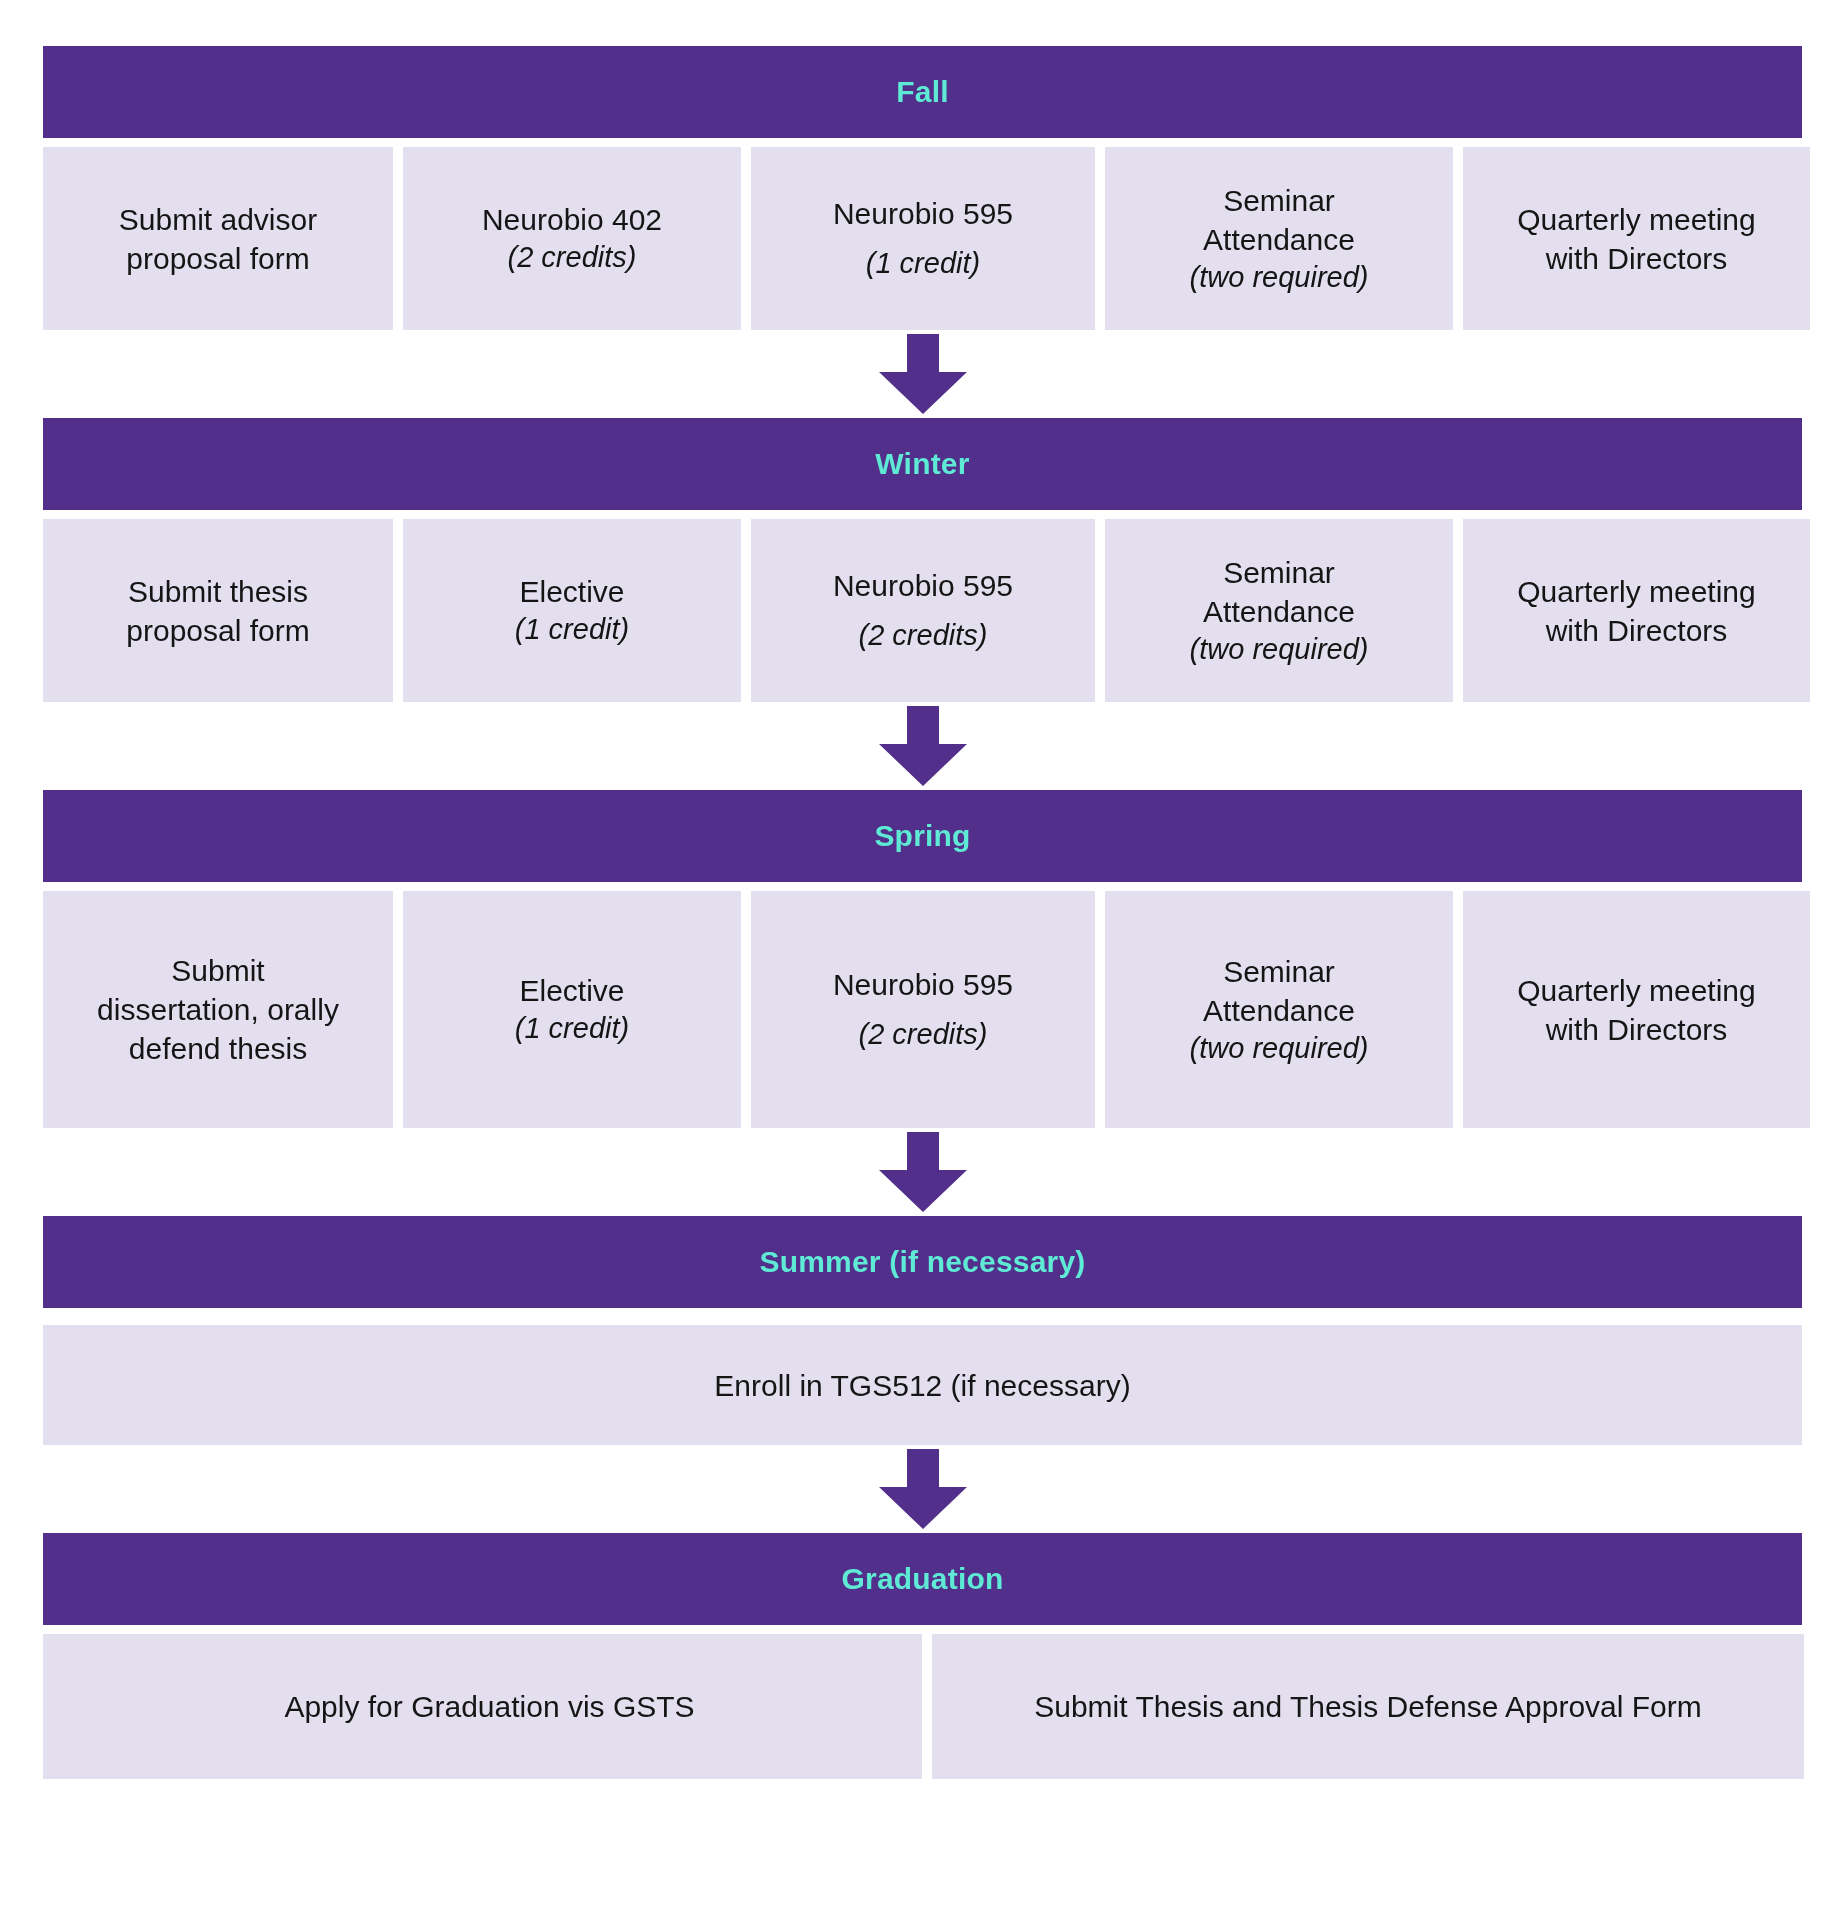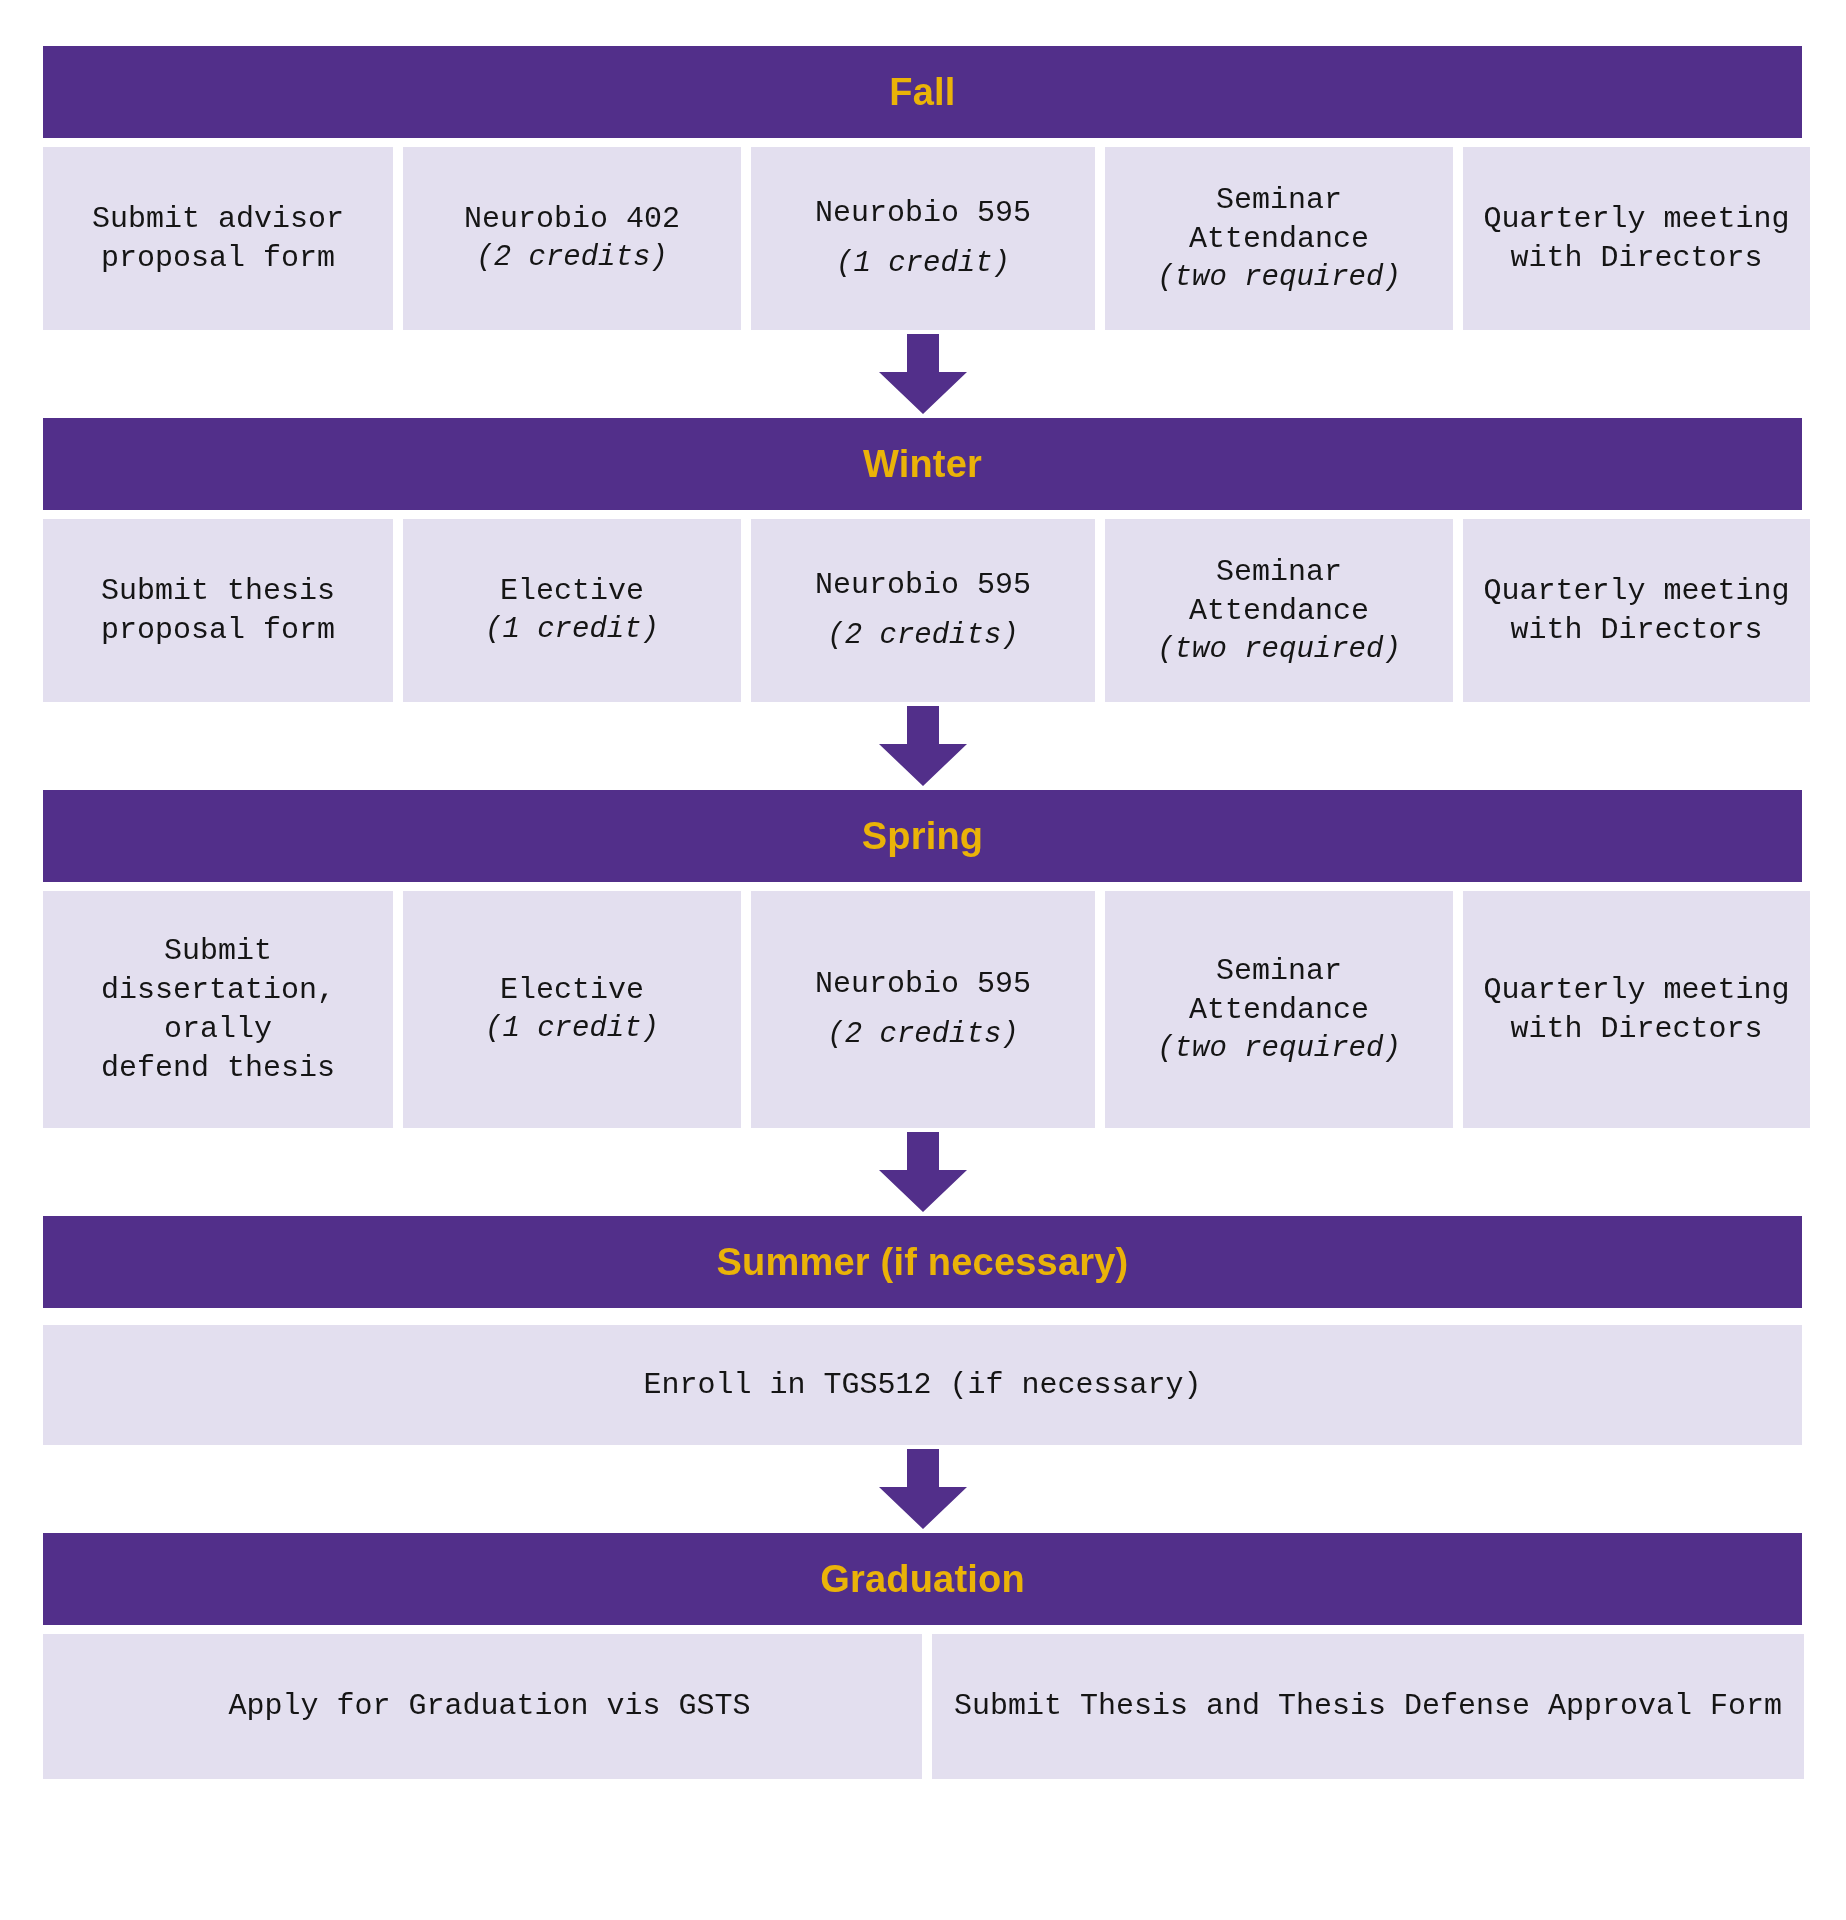--- a/index.html
+++ b/index.html
@@ -17,34 +17,33 @@
     position: absolute;
     left: 43px;
     top: 0;
     width: 1759px;
   }
   .section {
     width: 100%;
   }
   .section-header {
     background: #522F8A;
-    color: #eab308;
+    color: #5eead4;
     text-align: center;
     font-weight: bold;
-    font-size: 38px;
+    font-size: 30px;
     letter-spacing: 0.2px;
     display: flex;
     align-items: center;
     justify-content: center;
   }
   .section-header.h-tall { height: 92px; }
   .row {
     display: flex;
     width: 100%;
-    font-family: Liberation Mono, monospace;
   }
   .cell {
     background: #E3DFEF;
     color: #151515;
     display: flex;
     flex-direction: column;
     align-items: center;
     justify-content: center;
     text-align: center;
     font-size: 30px;

